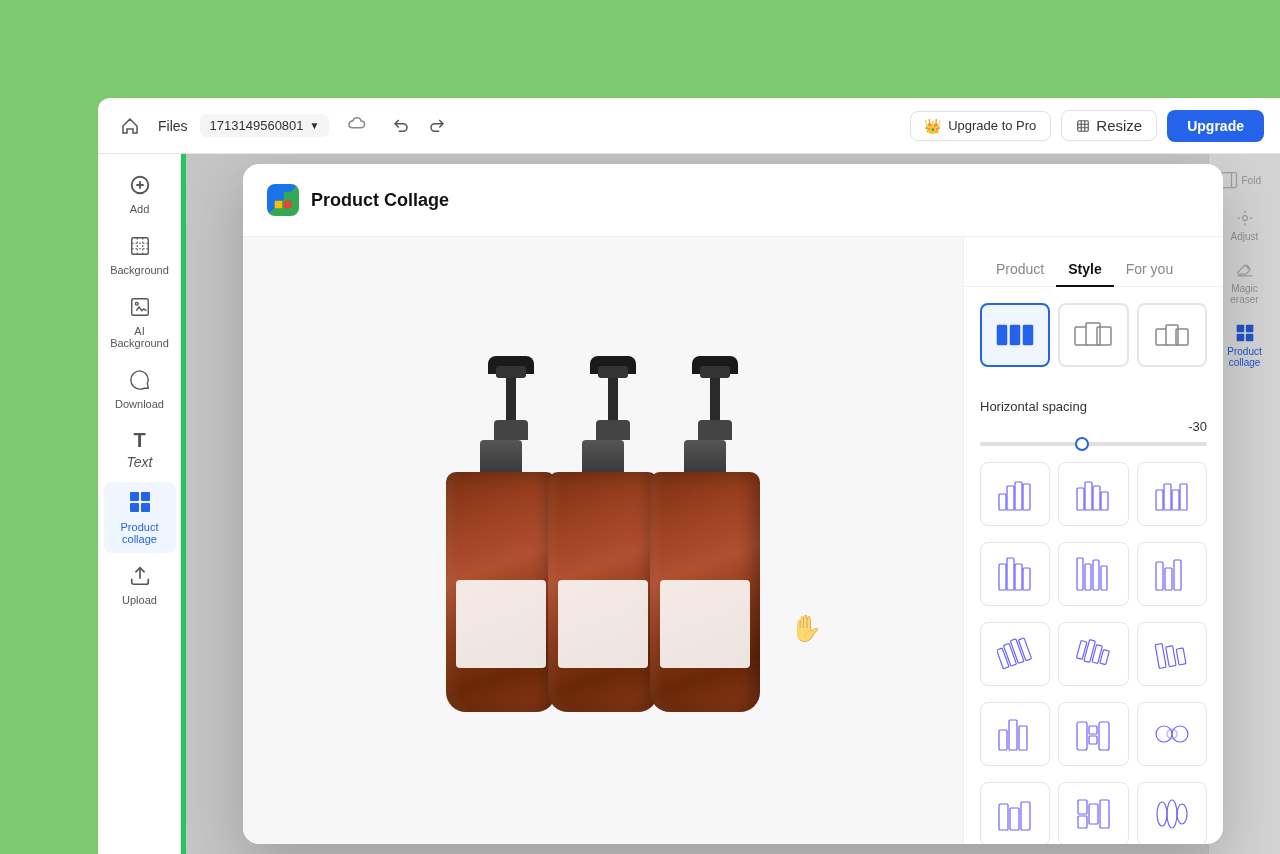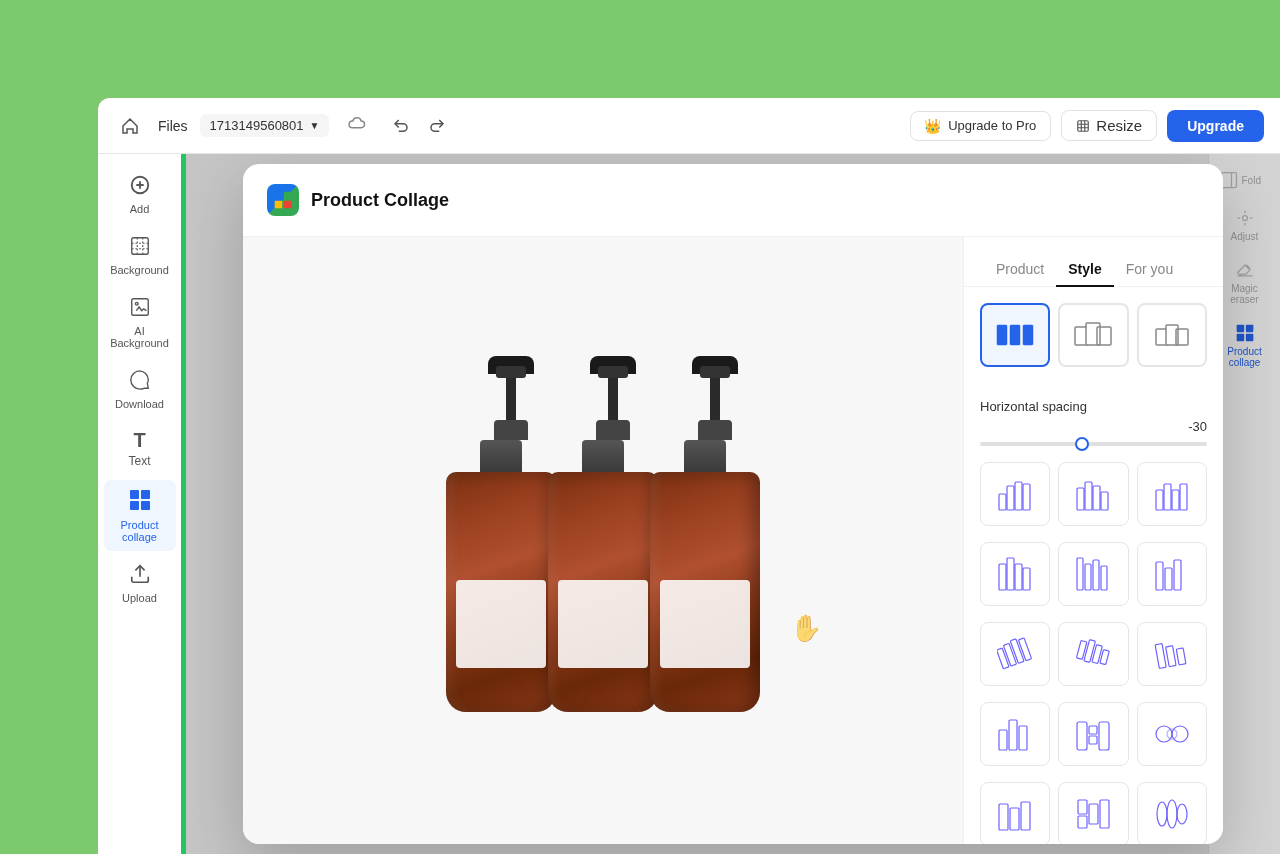--- a/index.html
+++ b/index.html
@@ -488,21 +488,21 @@
         <span class="icon">
           <svg width="22" height="22" viewBox="0 0 24 24" fill="none" stroke="#555" stroke-width="1.5">
             <path d="M12 2C6.48 2 2 6.48 2 12s4.48 10 10 10c1.5 0 3-.35 4.35-.97L21 21l-1.03-5.65C20.65 15 21 13.5 21 12c0-5.52-4.48-10-10-10z"></path>
           </svg>
         </span>
         <span style="font-size:11px;color:#555;">Download</span>
       </div>
 
       <div class="sidebar-item">
         <span class="icon" style="font-size:20px;font-weight:700;color:#555;">T</span>
-        <span style="font-size:12px;color:#555;">Text</span>
+        <span style="font-size:14px;color:#555;font-style:italic;">Text</span>
       </div>
 
       <div class="sidebar-item active">
         <span class="icon">
           <svg width="24" height="24" viewBox="0 0 24 24" fill="#2563eb">
             <rect x="2" y="2" width="9" height="9" rx="1"></rect>
             <rect x="13" y="2" width="9" height="9" rx="1"></rect>
             <rect x="2" y="13" width="9" height="9" rx="1"></rect>
             <rect x="13" y="13" width="9" height="9" rx="1"></rect>
           </svg>

